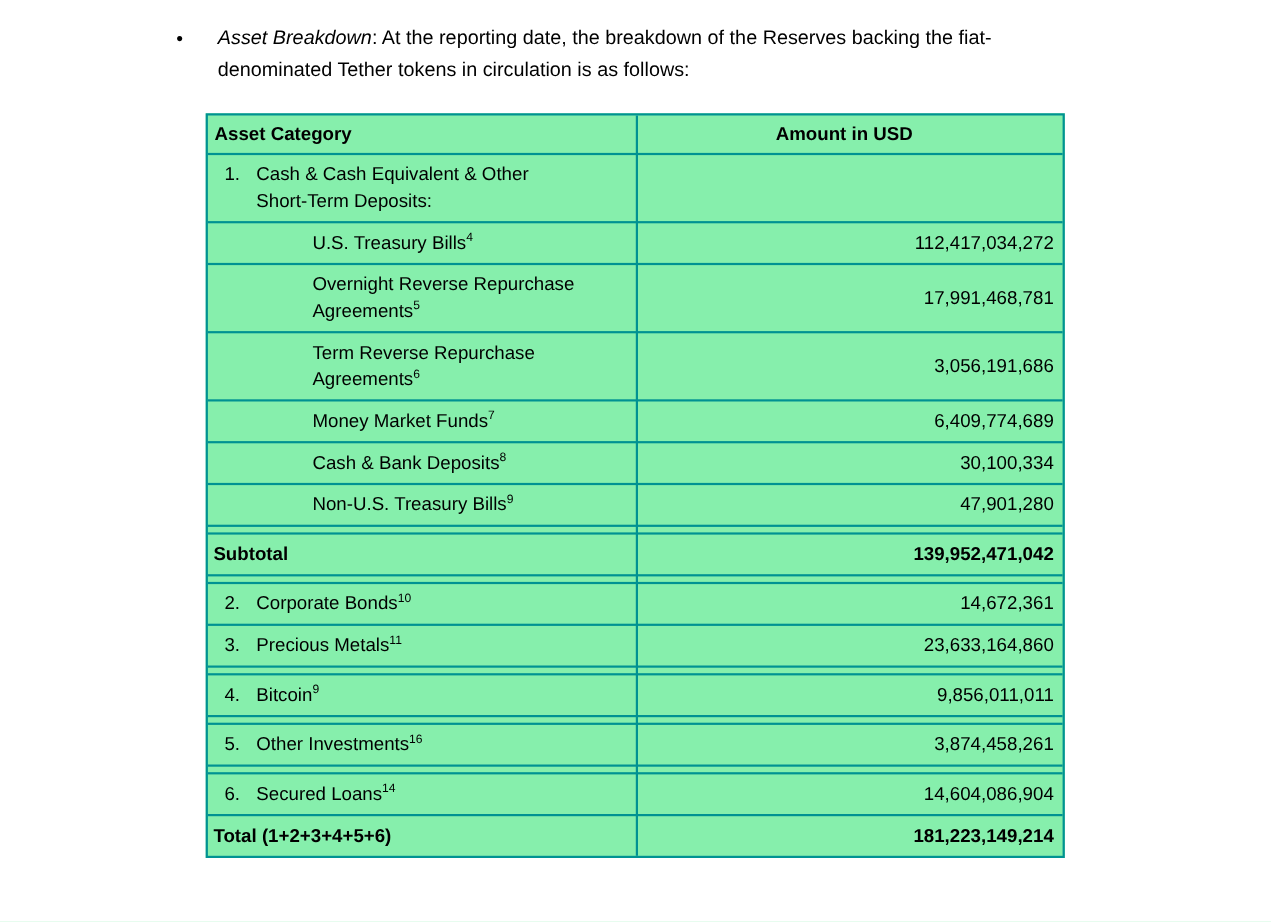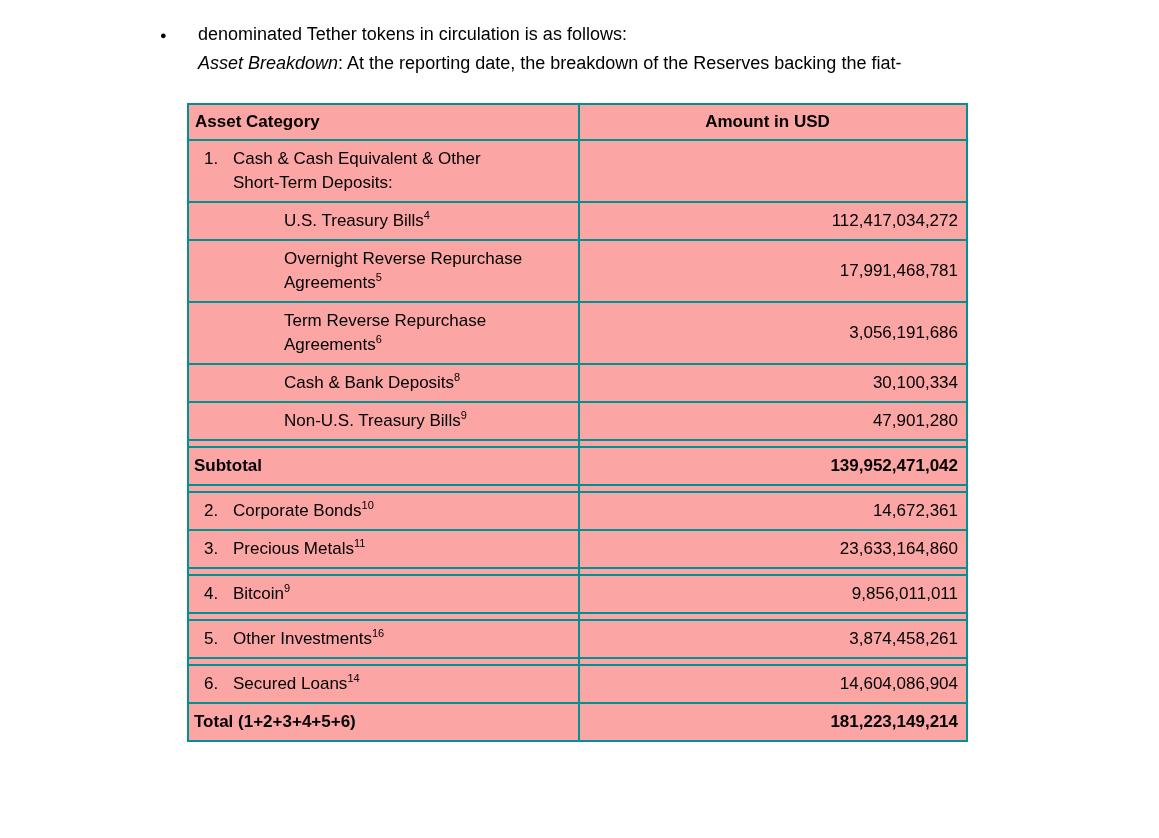--- a/index.html
+++ b/index.html
@@ -9,21 +9,21 @@
     font-family:"Liberation Sans", sans-serif;position:relative;overflow:hidden;
   }
   
   .intro{position:absolute;left:160px;top:20px;width:930px;display:flex;align-items:flex-start;}
   .bullet{font-size:11px;line-height:29px;width:12px;flex-shrink:0;margin-right:26px;transform:translateY(1px);}
   .intro-text{font-size:18px;line-height:29px;}
   .intro-line em{font-style:italic;}
   
   .doc-table{
     position:absolute;left:187px;top:103px;width:781px;
-    border:2px solid var(--teal);box-sizing:border-box;background:#fca5a5;
+    border:2px solid var(--teal);box-sizing:border-box;background:#86efac;
   }
   .vdivider{position:absolute;left:389px;top:0;bottom:0;width:2px;background:var(--teal);z-index:2;}
   .row{display:flex;border-bottom:2px solid var(--teal);box-sizing:border-box;}
   #rows-holder .row:last-child{border-bottom:none;}
   .gap{height:5px;border-bottom:2px solid var(--teal);}
   .cell{box-sizing:border-box;display:flex;align-items:center;font-size:17px;line-height:24px;padding:6px;}
   .cell.label{width:389px;}
   .cell.amount{flex:1;justify-content:flex-end;text-align:right;padding-right:8px;padding-left:10px;}
   .row.header-row{min-height:36px;}
   .row.header-row .cell{font-weight:bold;padding-top:5px;padding-bottom:5px;}
@@ -39,22 +39,22 @@
   sup{font-size:11px;line-height:0;}
 </style>
 </head>
 <body>
 
 <div>
 
   <div class="intro">
     <span class="bullet">●</span>
     <div class="intro-text">
+      <div class="intro-line"><em>Asset Breakdown</em><span>: At the reporting date, the breakdown of the Reserves backing the fiat-</span></div>
       <div class="intro-line">denominated Tether tokens in circulation is as follows:</div>
-      <div class="intro-line"><em>Asset Breakdown</em><span>: At the reporting date, the breakdown of the Reserves backing the fiat-</span></div>
     </div>
   </div>
 
   <div class="doc-table">
     <div class="vdivider"></div>
     <div class="row header-row">
       <div class="cell label">Asset Category</div>
       <div class="cell amount">Amount in USD</div>
     </div>
     <div id="rows-holder">
@@ -83,20 +83,28 @@
           </div>
           <div class="cell amount">17,991,468,781</div>
         </div>
         <div class="row indent-sub">
           <div class="cell label">
             <span class="label-inner">
               <span class="label-text narrow">Term Reverse Repurchase Agreements<sup>6</sup></span>
             </span>
           </div>
           <div class="cell amount">3,056,191,686</div>
+        </div>
+        <div class="row indent-sub">
+          <div class="cell label">
+            <span class="label-inner">
+              <span class="label-text">Money Market Funds<sup>7</sup></span>
+            </span>
+          </div>
+          <div class="cell amount">6,409,774,689</div>
         </div>
         <div class="row indent-sub">
           <div class="cell label">
             <span class="label-inner">
               <span class="label-text">Cash &amp; Bank Deposits<sup>8</sup></span>
             </span>
           </div>
           <div class="cell amount">30,100,334</div>
         </div>
         <div class="row indent-sub">

